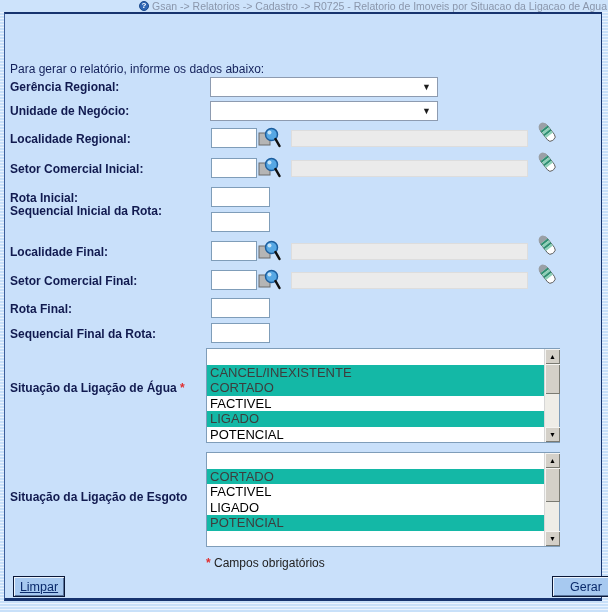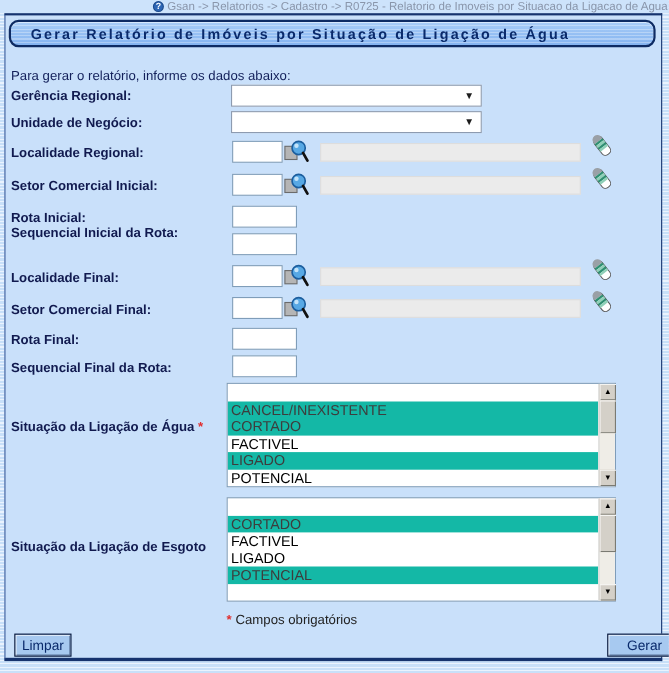--- a/index.html
+++ b/index.html
@@ -108,38 +108,35 @@
     position:absolute;left:206px;top:556px;font-size:12px;color:#222222;
   }
   .btn{
     position:absolute;top:576px;height:21px;box-sizing:border-box;
     background:#a7c9f0;border:1px solid #0a1838;
     box-shadow:inset 1px 1px 0 rgba(255,255,255,.8), inset -1px -1px 0 rgba(25,45,85,.55);
     color:#0a2a6b;font-size:12.5px;font-family:"Liberation Sans",sans-serif;
     display:flex;align-items:center;justify-content:center;cursor:pointer;
     padding:0 8px;
   }
-  #btn-limpar{left:13px;width:52px;}
+  #btn-limpar{left:13px;width:52px;text-decoration:underline;}
   #btn-gerar{left:552px;width:68px;}
 </style>
 </head>
 <body>
 
 <div id="page">
 
   <div id="breadcrumb-bar">
     <span class="help-icon">?</span>
     <span>Gsan -&gt; Relatorios -&gt; Cadastro -&gt; R0725 - Relatorio de Imoveis por Situacao da Ligacao de Agua</span>
   </div>
 
   <div id="panel"></div>
 
-  <div id="title-bar">
-    <span>Gerar Relatório de Imóveis por Situação de Ligação de Água</span>
-  </div>
 
   <div class="intro">Para gerar o relatório, informe os dados abaixo:</div>
 
   <div class="lbl" style="top:80px">Gerência Regional:</div>
   <div class="selectbox" style="top:77px">
     <span></span>
     <span class="caret">▼</span>
   </div>
 
   <div class="lbl" style="top:104px">Unidade de Negócio:</div>

